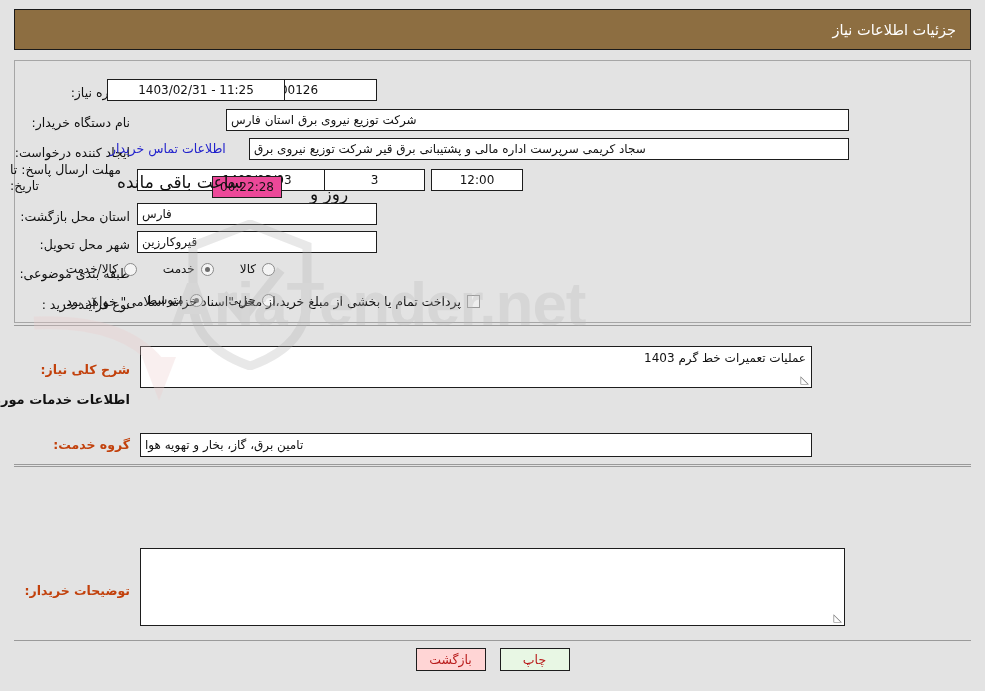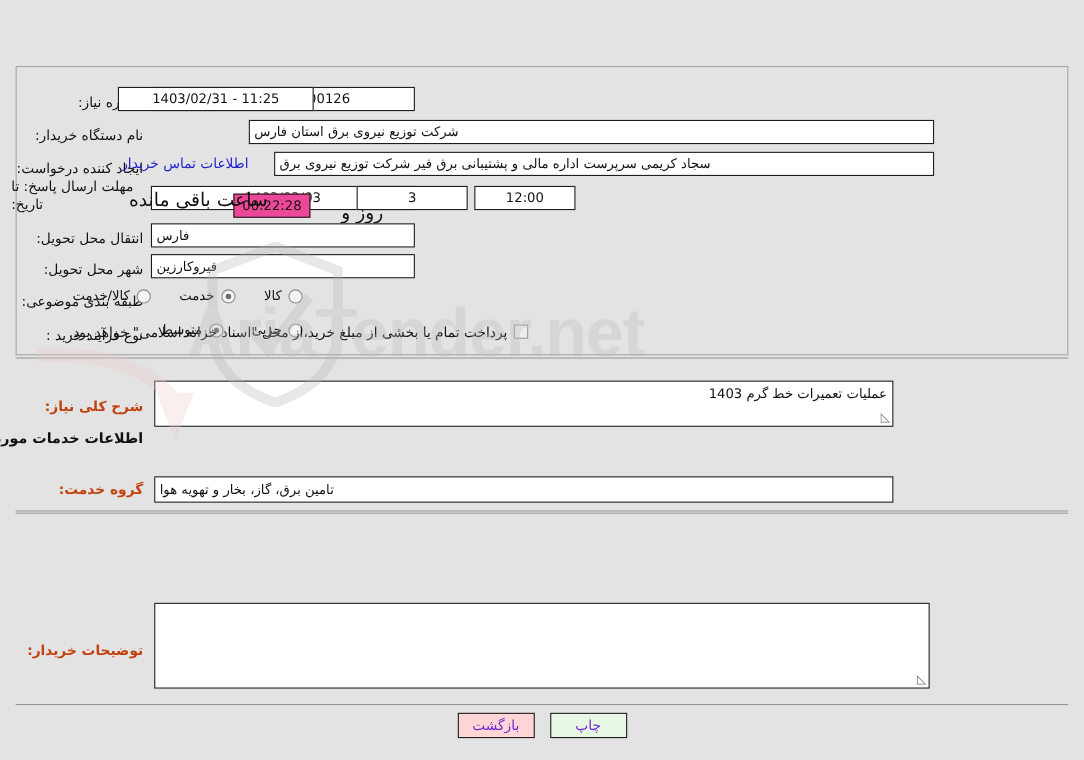--- a/index.html
+++ b/index.html
@@ -225,34 +225,37 @@
     width: 985px;
     display: flex;
     justify-content: center;
     align-items: center;
     gap: 14px;
     direction: rtl;
   }
   .btn {
     border: 1px solid #1d1d1d;
     font-size: 12.5px;
-    color: #6d28d9;
+    color: #b91c1c;
     padding: 3px 0;
     width: 70px;
     text-align: center;
     cursor: pointer;
   }
   .btn-back  { background: #ffd5d5; }
   .btn-print { background: #e8f7e4; }
 </style>
 </head>
 <body>
 
 <div class="page">
 
+  <div class="titlebar">
+    <span class="title">جزئیات اطلاعات نیاز</span>
+  </div>
 
   <div class="panel" id="panel-top"></div>
 
   <div class="frow" style="right:855px; top:80px;">
     <span class="flabel">شماره نیاز:</span>
   </div>
   <div class="fbox center" style="position:absolute; right:608px; top:79px; width:240px;">
     <span>1103007000000126</span>
   </div>
   <div class="fbox center" style="position:absolute; right:700px; left:103px; top:79px; width:178px;">
@@ -287,21 +290,21 @@
   <div class="fbox center" style="position:absolute; right:560px; left:324px; top:169px; width:101px;">
     <span>3</span>
   </div>
   <span class="inline-lbl" style="position:absolute; left:290px; top:184px;padding-left:20px;">روز و</span>
   <div class="fbox center cream" style="position:absolute; left:212px; top:169px; width:70px;">
     <span>00:22:28</span>
   </div>
   <span class="inline-lbl" style="position:absolute; left:112px; top:172px;">ساعت باقی مانده</span>
 
   <div class="frow" style="right:855px; top:204px;">
-    <span class="flabel">انتقال محل تحویل:</span>
+    <span class="flabel">استان محل بازگشت:</span>
   </div>
   <div class="fbox right" style="position:absolute; right:608px; top:203px; width:240px;">
     <span>فارس</span>
   </div>
 
   <div class="frow" style="right:855px; top:232px;">
     <span class="flabel">شهر محل تحویل:</span>
   </div>
   <div class="fbox right" style="position:absolute; right:608px; top:231px; width:240px;">
     <span>قیروکارزین</span>

